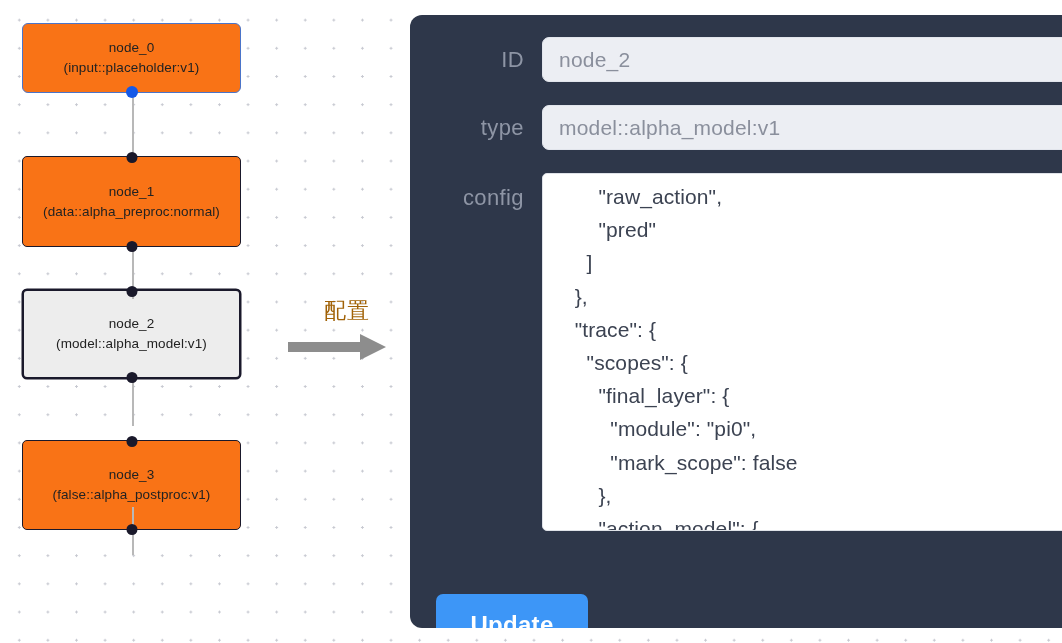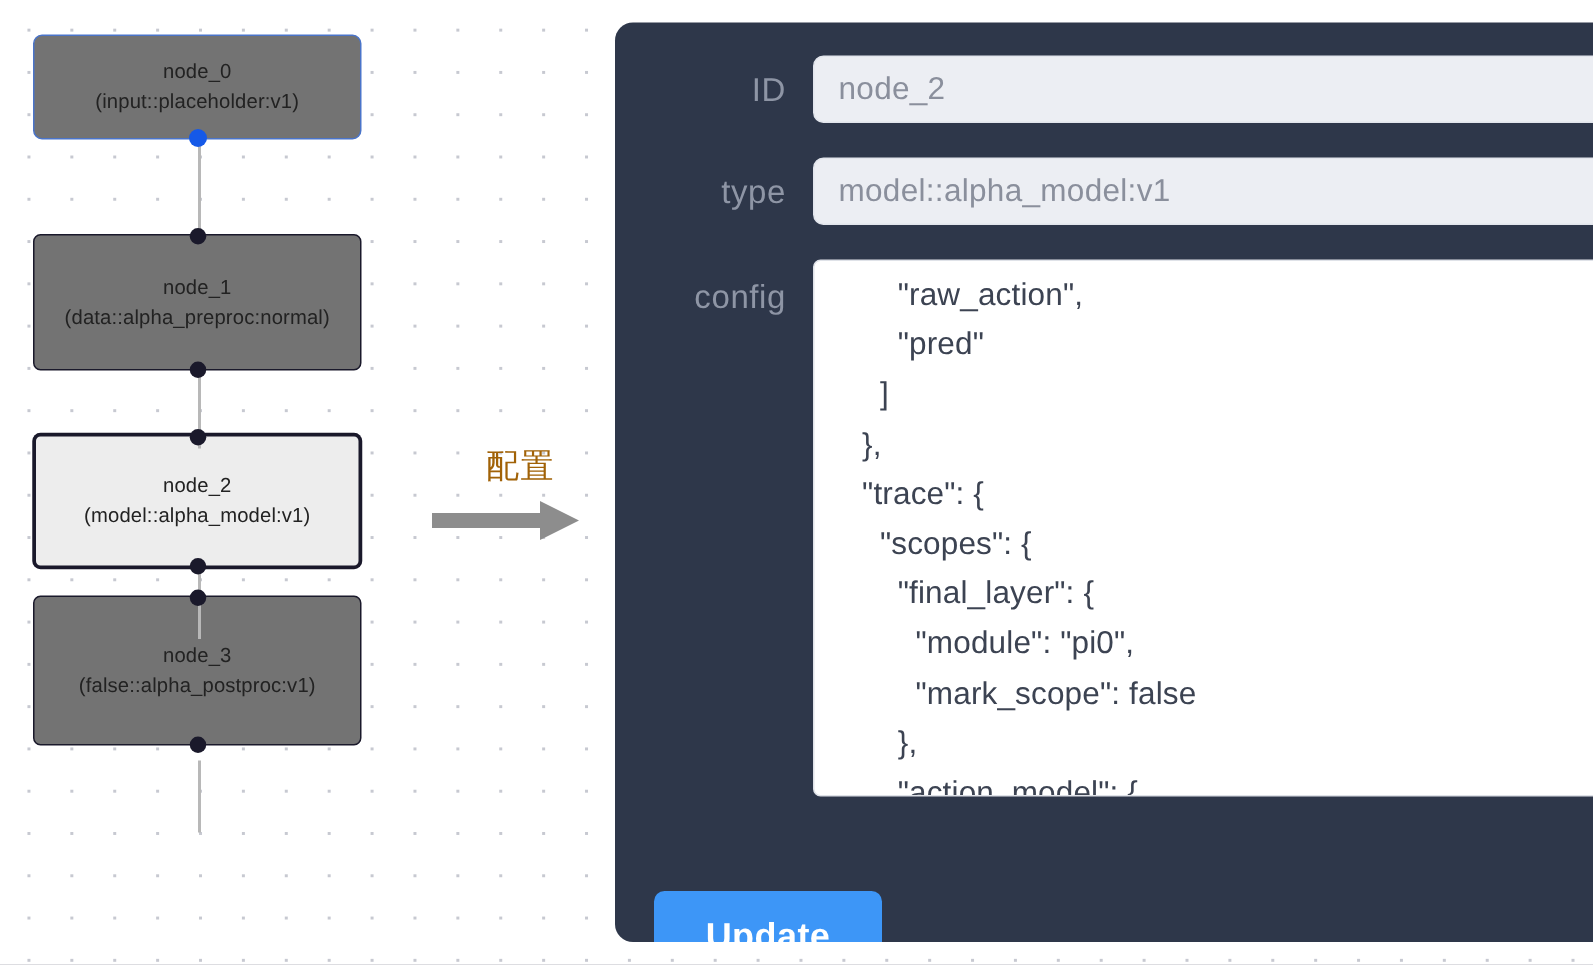--- a/index.html
+++ b/index.html
@@ -37,21 +37,21 @@
     position: absolute;
     left: 0; top: 0;
     width: 400px;
     height: 643px;
   }
 
   .node {
     position: absolute;
     left: 22px;
     width: 219px;
-    background: #737373;
+    background: #f97316;
     border: 1.4px solid #1a192b;
     border-radius: 5px;
     display: flex;
     flex-direction: column;
     align-items: center;
     justify-content: center;
     text-align: center;
     color: #222222;
     font-size: 13.5px;
     line-height: 20px;
@@ -260,21 +260,21 @@
       <span class="handle bottom"></span>
     </div>
 
     <div class="node is-selected" style="top:289px; height:90px;">
       <div class="node-title">node_2</div>
       <div class="node-sub">(model::alpha_model:v1)</div>
       <span class="handle top"></span>
       <span class="handle bottom"></span>
     </div>
 
-    <div class="node" style="top:397px; height:100px;">
+    <div class="node" style="top:440px; height:90px;">
       <div class="node-title">node_3</div>
       <div class="node-sub">(false::alpha_postproc:v1)</div>
       <span class="handle top"></span>
       <span class="handle bottom"></span>
     </div>
 
   </div>
 
   <div class="transition">
     <div class="transition-label">配置</div>

